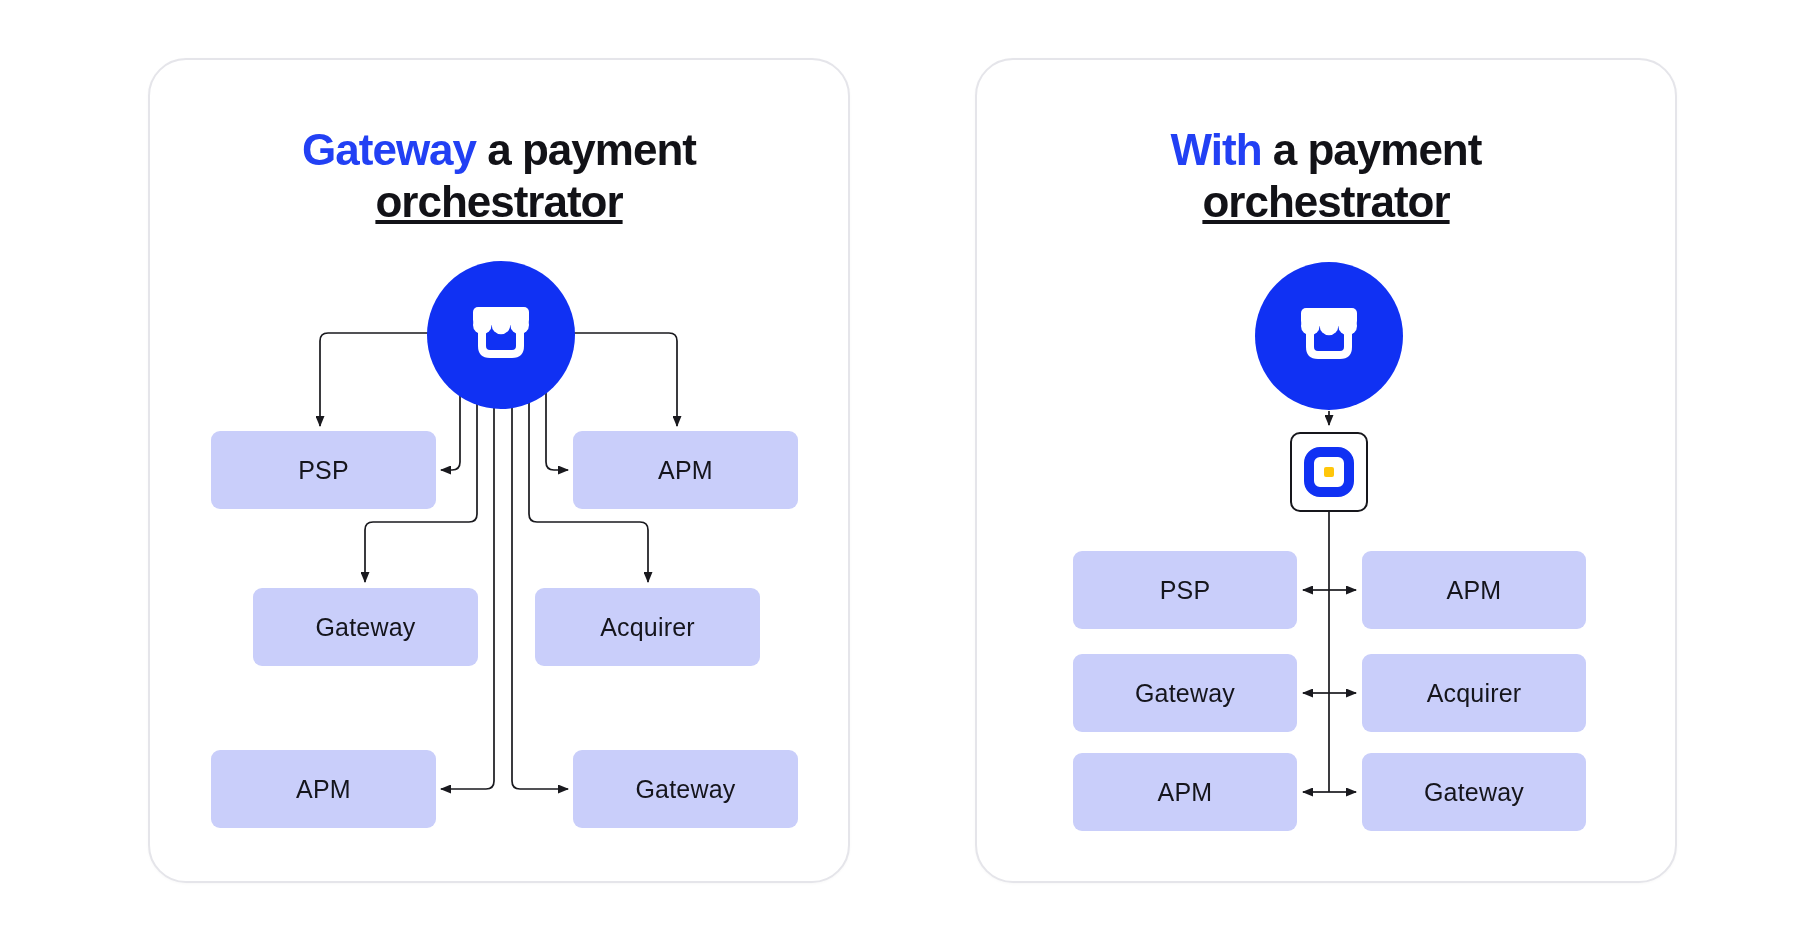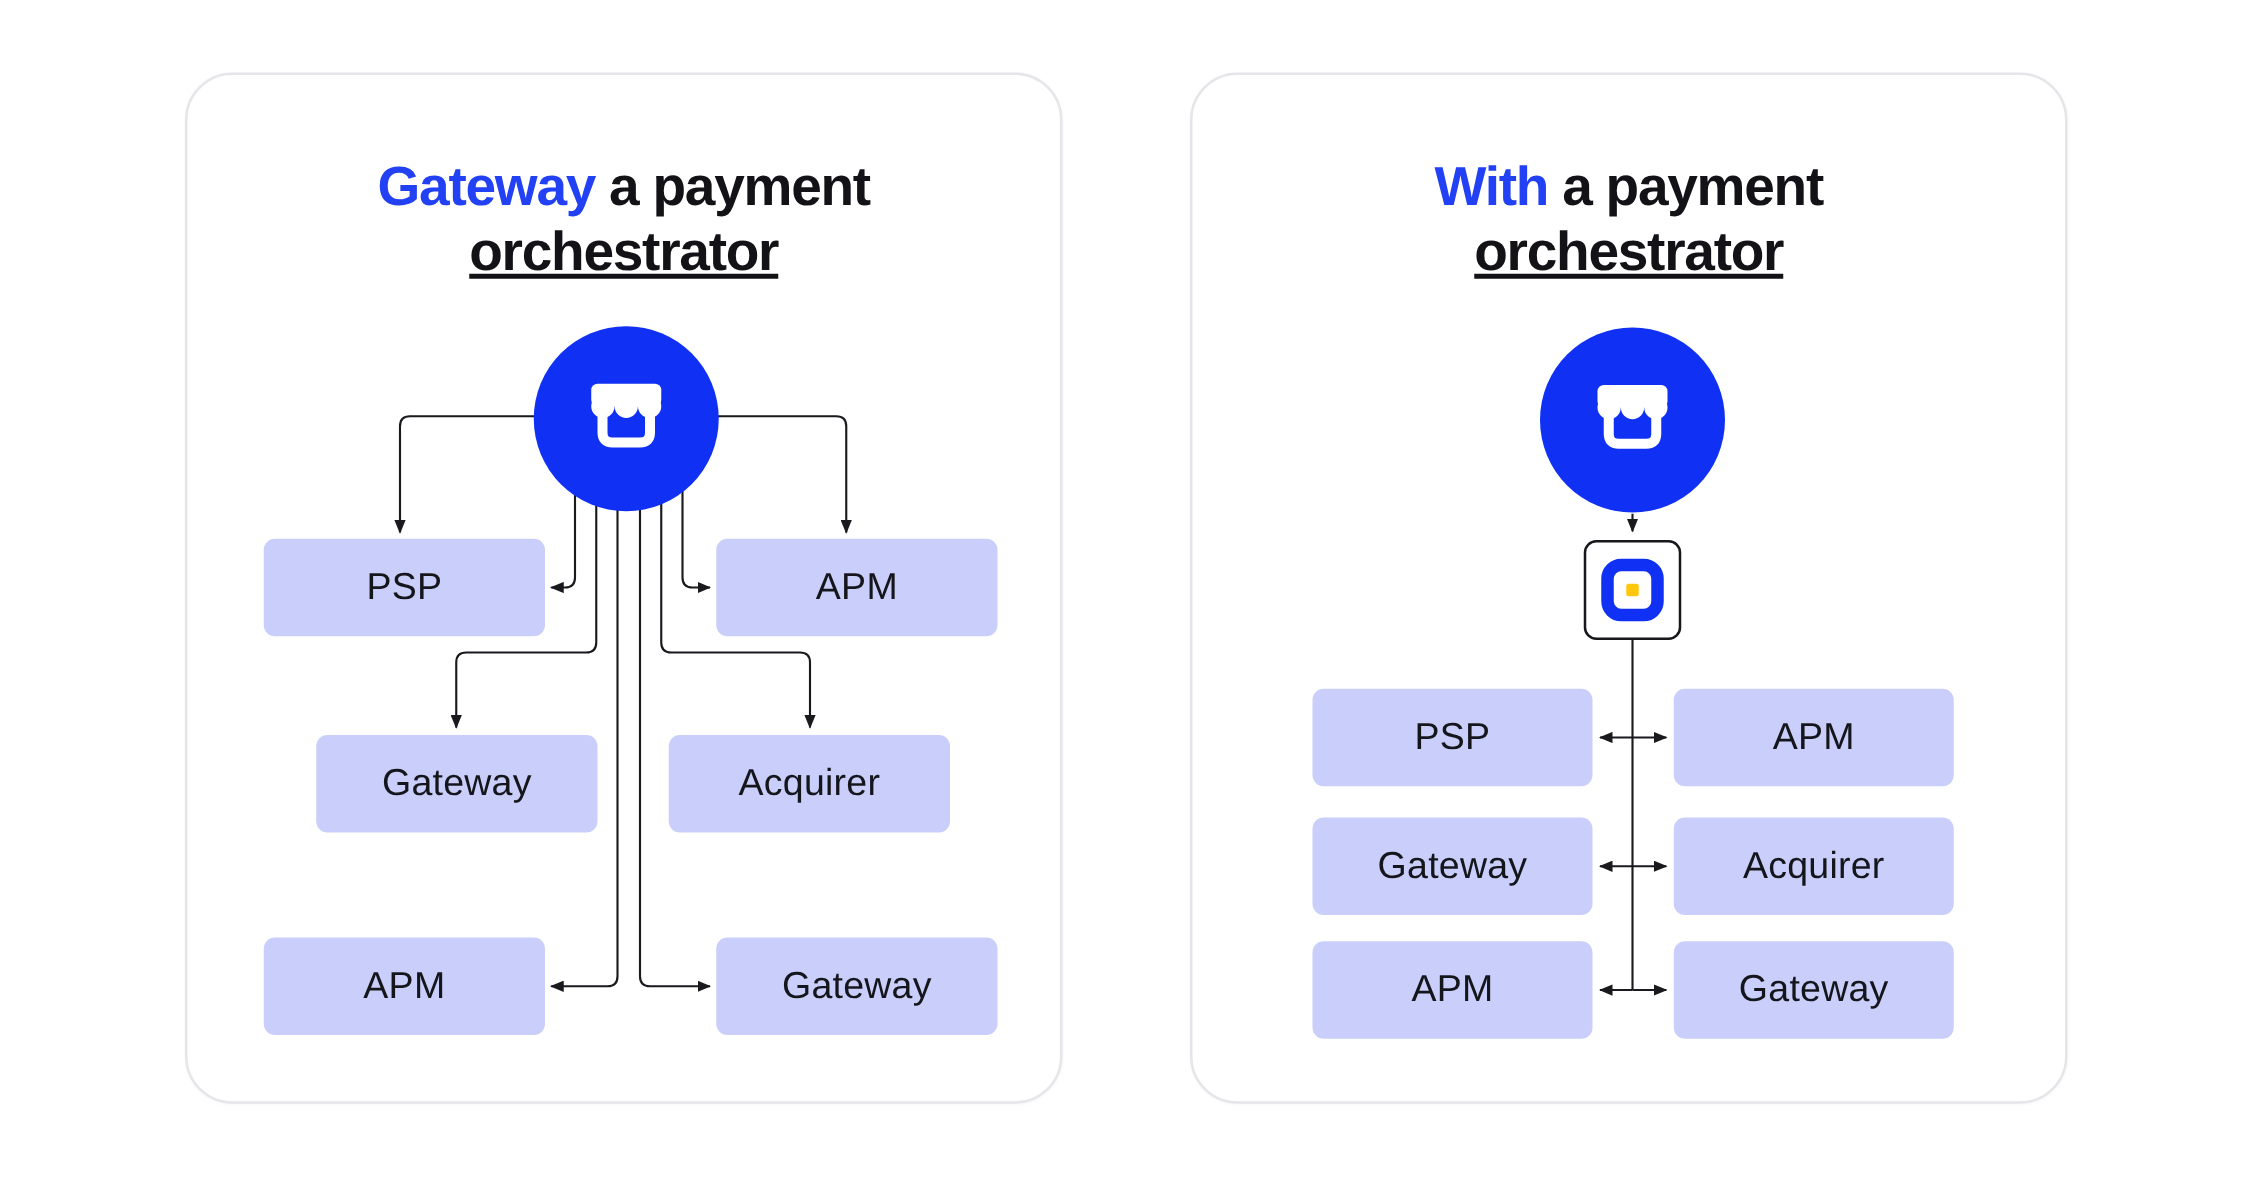--- a/index.html
+++ b/index.html
@@ -8,42 +8,42 @@
     font-family:"Liberation Sans","DejaVu Sans",sans-serif;
     -webkit-font-smoothing:antialiased;overflow:hidden;
   }
   .card{
     position:absolute;top:58px;width:702px;height:825px;
     background:#fff;border:2px solid var(--card-border,#e5e5ea);
     border-radius:38px;box-sizing:border-box;
     box-shadow:0 1px 3px rgba(20,20,40,.03);
   }
   .card.left{left:148px;}
-  .card.right{left:952px;}
+  .card.right{left:975px;}
   .title{
     position:absolute;top:64px;left:0;width:100%;margin:0;
     text-align:center;font-size:44px;line-height:1.18;font-weight:700;
     letter-spacing:-1px;color:#121217;z-index:3;
   }
   .title .hl{color:var(--title-blue,#2240f4);}
   .title .line2{display:block;text-decoration:underline;}
   svg.wires{position:absolute;left:0;top:0;z-index:1;pointer-events:none;}
   .merchant{
     position:absolute;width:148px;height:148px;border-radius:50%;
     background:var(--accent-blue,#1031f3);z-index:2;
     display:flex;align-items:center;justify-content:center;
   }
   .card.left .merchant{left:277px;top:201px;}
   .card.right .merchant{left:278px;top:202px;}
   .merchant svg{display:block;margin-top:-4px;}
   .node{
     position:absolute;width:225px;height:78px;border-radius:9px;
     background:var(--box-fill,#c9cefa);z-index:2;
     display:flex;align-items:center;justify-content:center;
-    font-size:30px;color:#15151c;letter-spacing:.2px;
+    font-size:25px;color:#15151c;letter-spacing:.2px;
   }
   .card.right .node{width:224px;}
   
   .card.left .n0{left:61px;top:371px;}
   .card.left .n1{left:423px;top:371px;}
   .card.left .n2{left:103px;top:528px;}
   .card.left .n3{left:385px;top:528px;}
   .card.left .n4{left:61px;top:690px;}
   .card.left .n5{left:423px;top:690px;}
   

